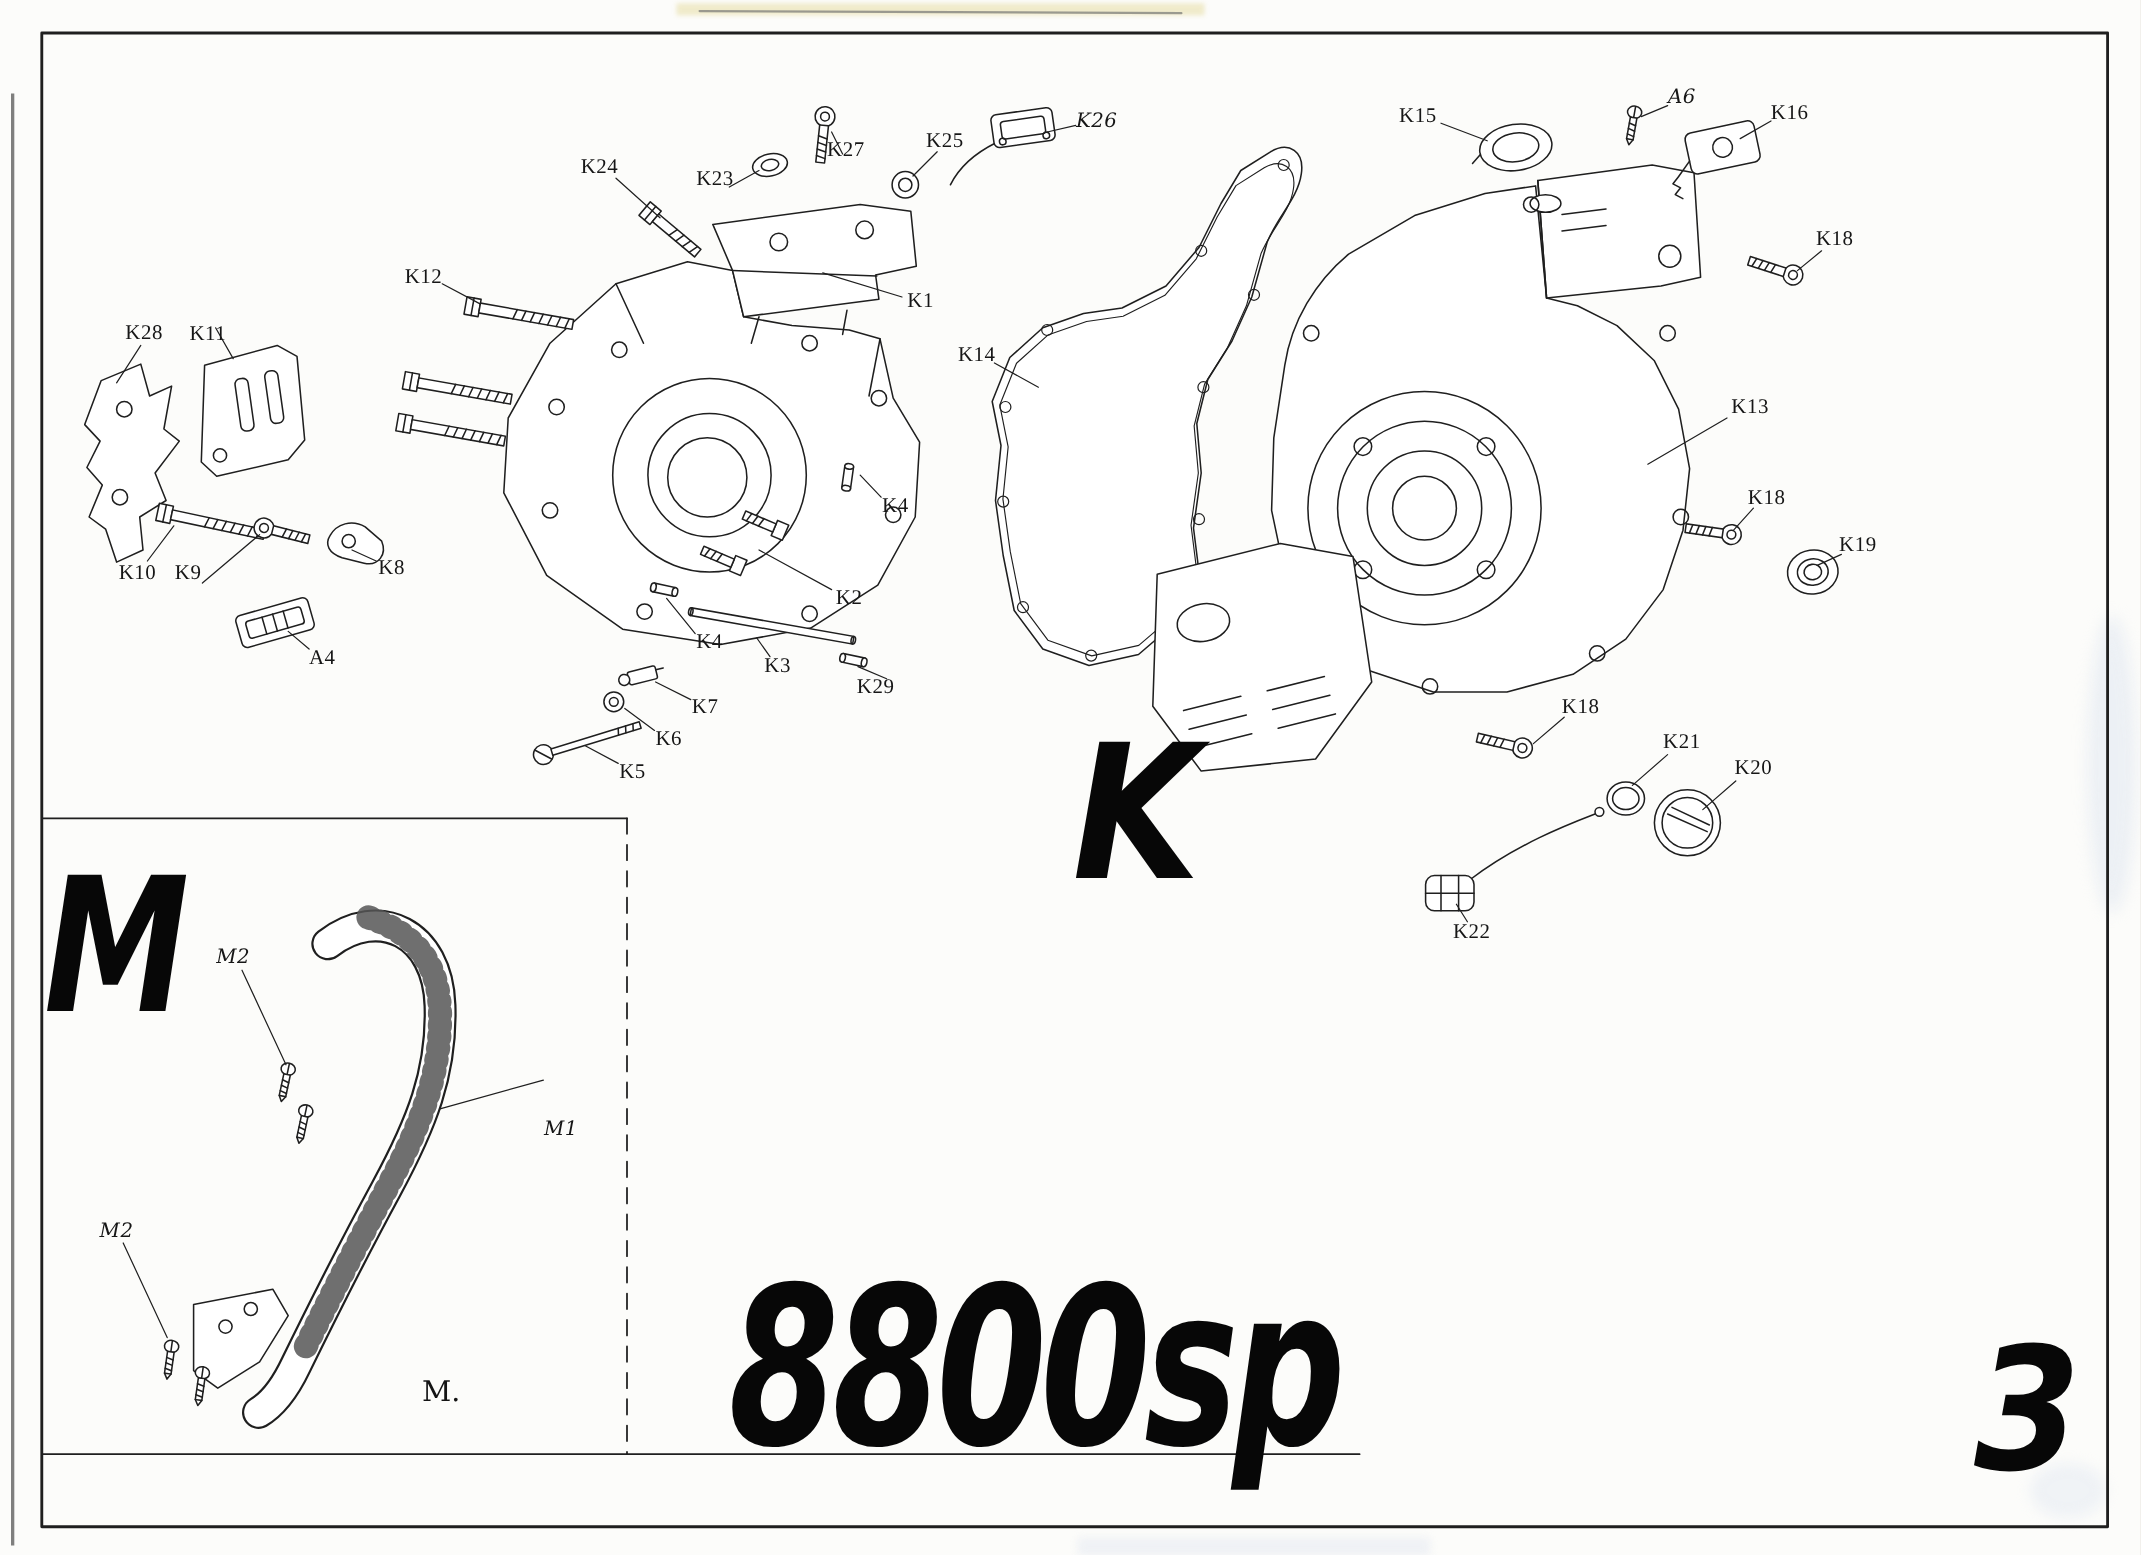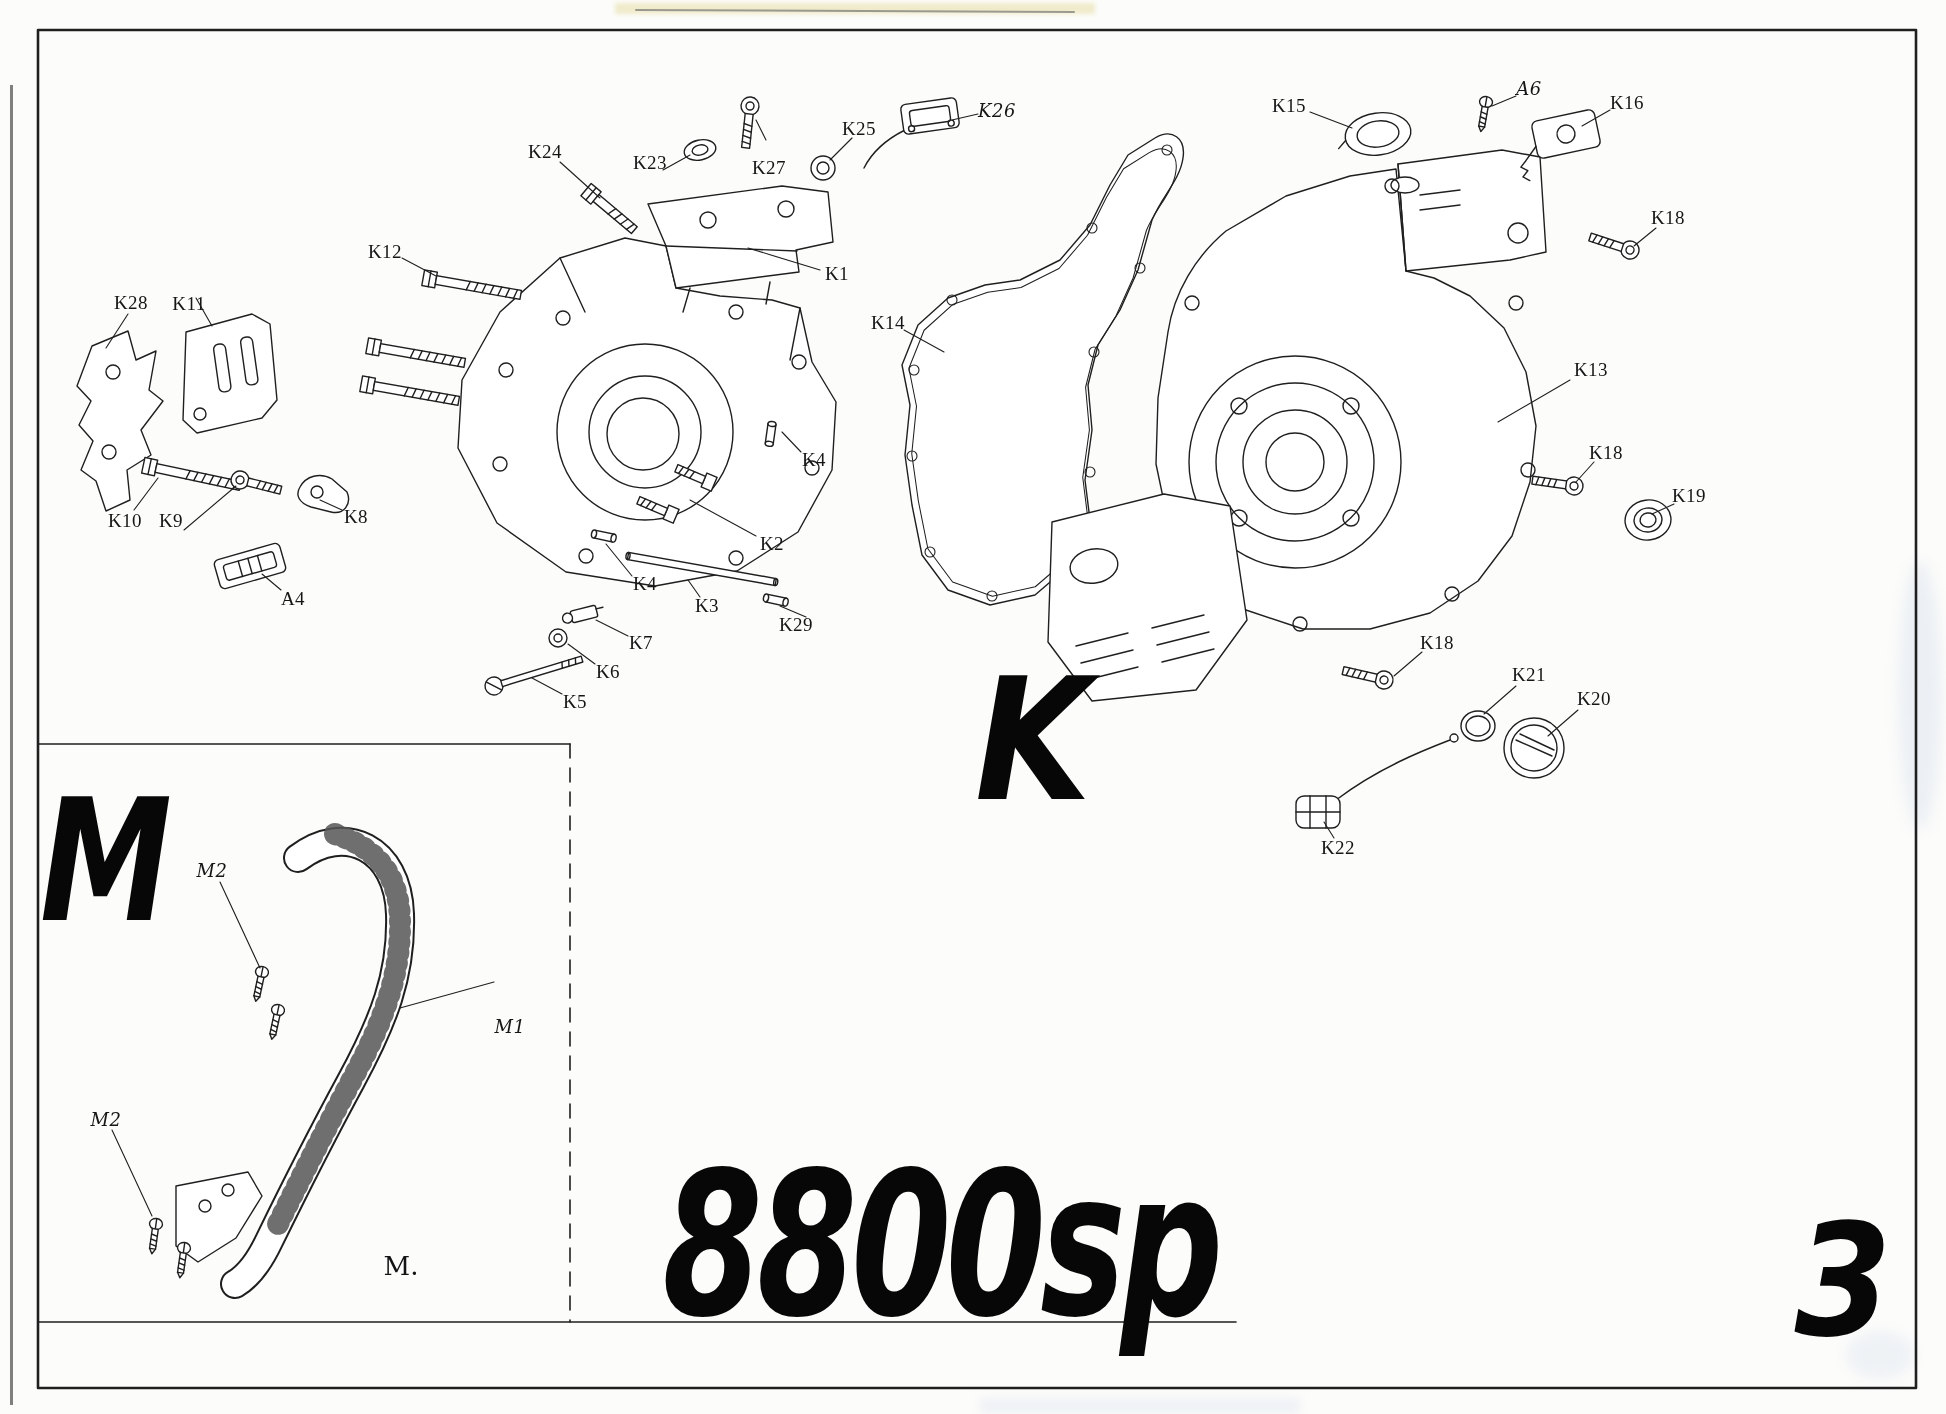--- a/index.html
+++ b/index.html
@@ -284,21 +284,21 @@
         M1674,504 L1652,514 M801,452 L782,432 M134,510 L158,478 M184,530 L236,486
         M342,510 L320,500 M756,536 L690,500 M281,590 L262,574 M632,576 L606,544
         M700,597 L688,580 M806,617 L780,606 M628,636 L596,620 M595,664 L568,644
         M562,694 L532,678 M1422,652 L1394,676 M1516,686 L1484,714 M1578,710 L1548,736
         M1334,838 L1324,822 M220,882 L260,968 M494,982 L400,1008 M112,1130 L152,1216"></path>
     </g>
   </svg>
 
   <span class="lbl" style="left:545px;top:152px">K24</span>
   <span class="lbl" style="left:650px;top:163px">K23</span>
-  <span class="lbl" style="left:769px;top:168px">K27</span>
+  <span class="lbl" style="left:769px;top:137px">K27</span>
   <span class="lbl" style="left:859px;top:129px">K25</span>
   <span class="lbl it" style="left:997px;top:110px">K26</span>
   <span class="lbl" style="left:1289px;top:106px">K15</span>
   <span class="lbl it" style="left:1529px;top:88px">A6</span>
   <span class="lbl" style="left:1627px;top:103px">K16</span>
   <span class="lbl" style="left:1668px;top:218px">K18</span>
   <span class="lbl" style="left:385px;top:252px">K12</span>
   <span class="lbl" style="left:837px;top:274px">K1</span>
   <span class="lbl" style="left:131px;top:303px">K28</span>
   <span class="lbl" style="left:189px;top:304px">K11</span>

